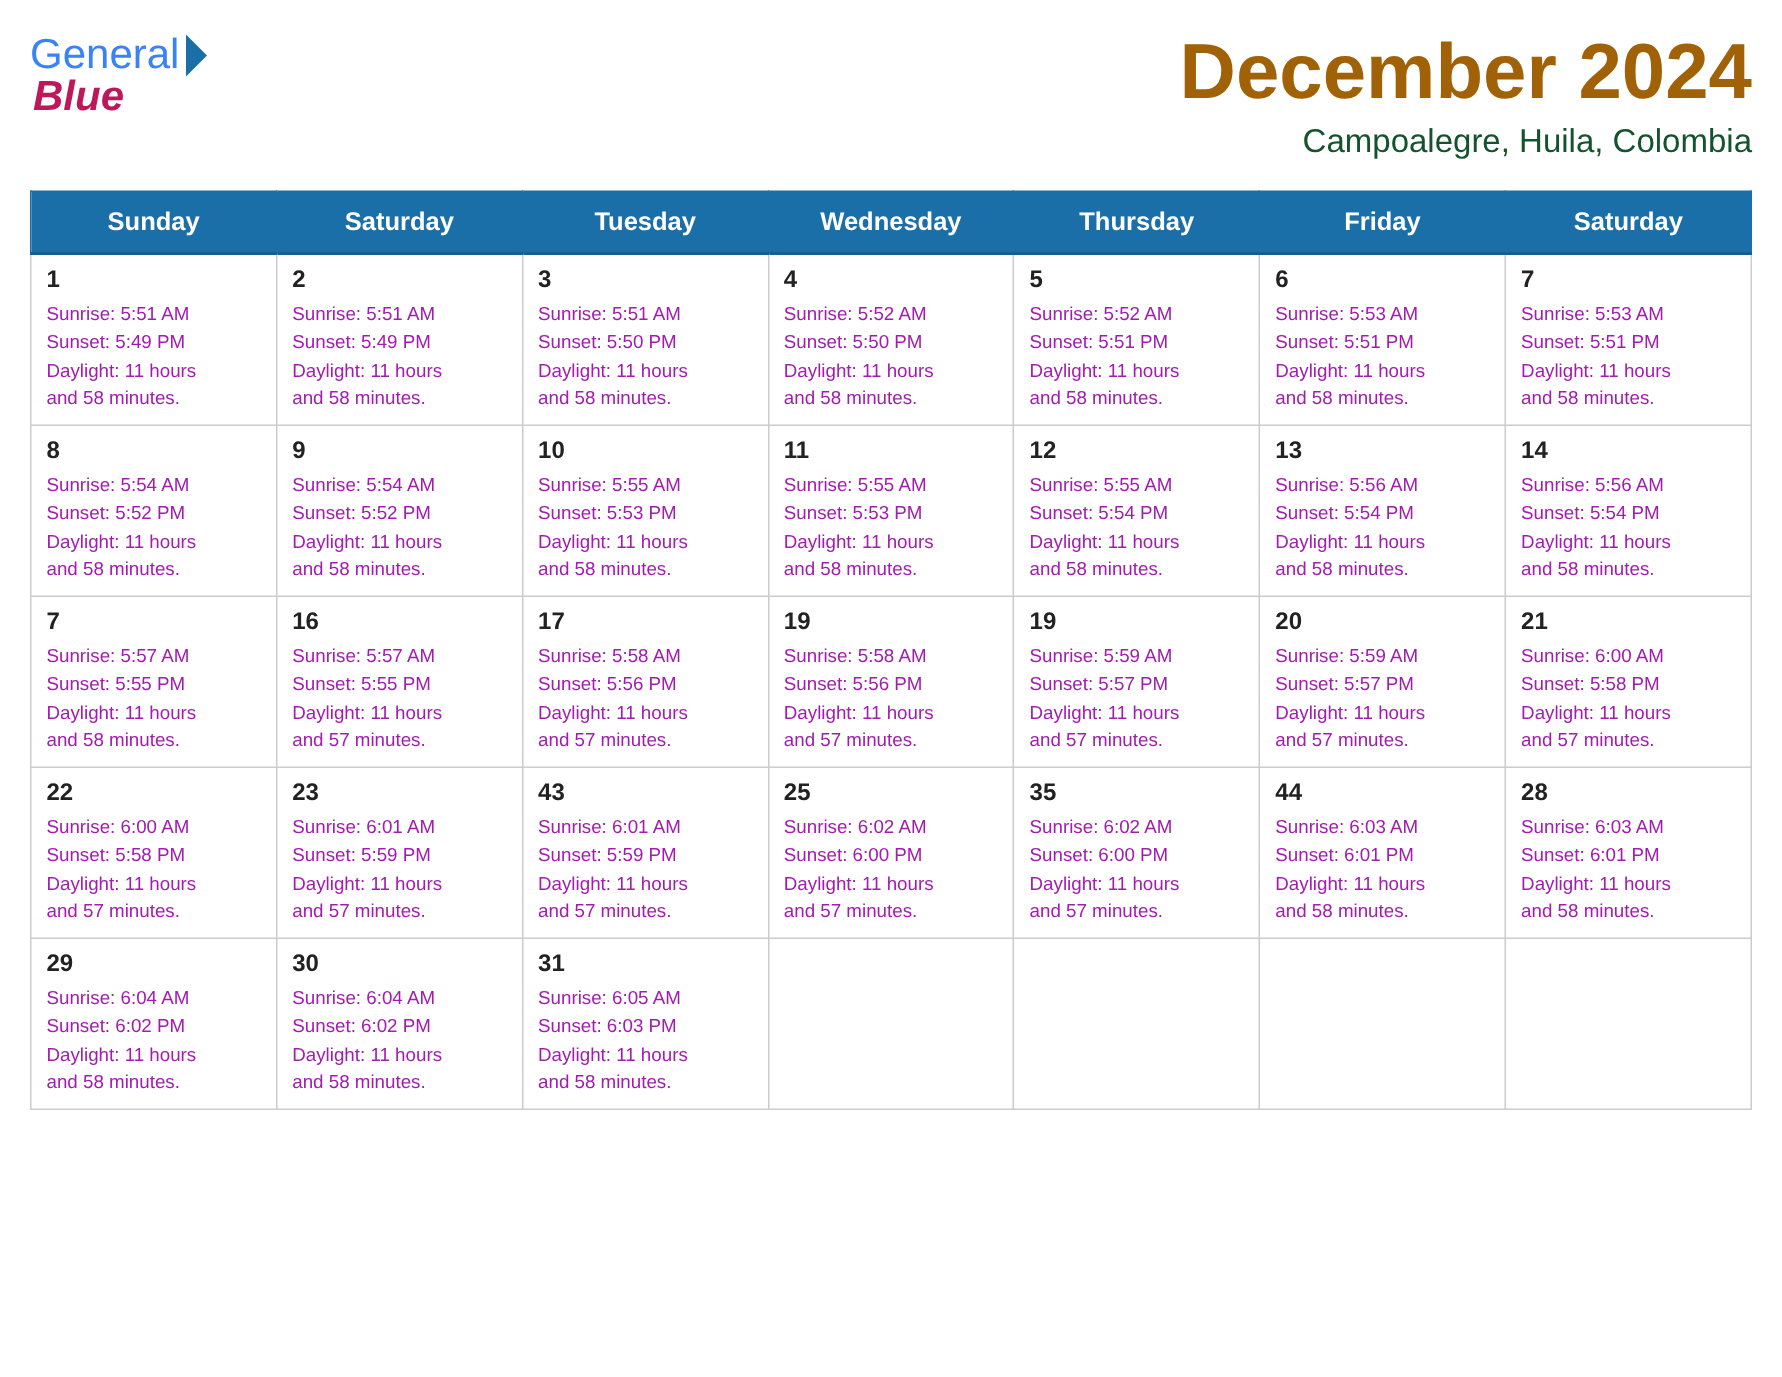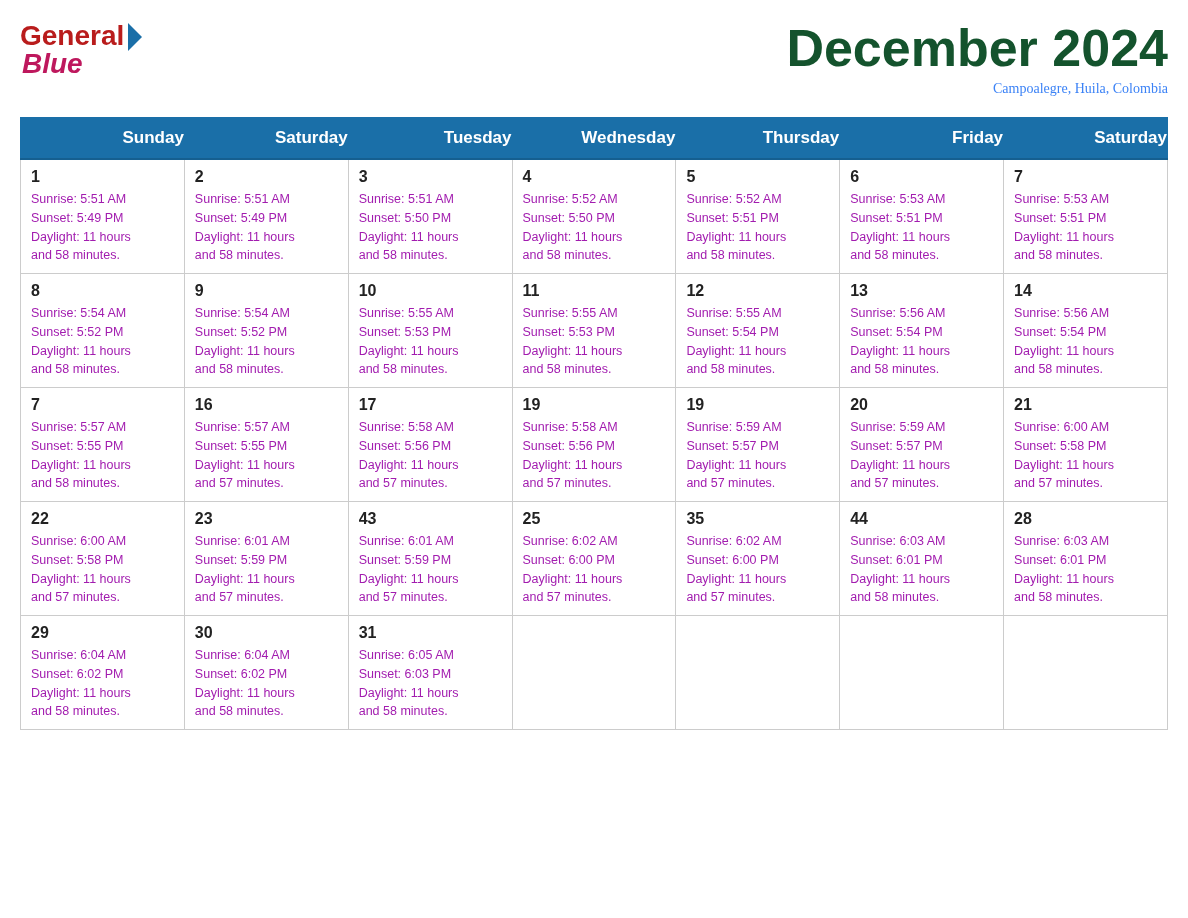--- a/index.html
+++ b/index.html
@@ -20,22 +20,22 @@
       display: flex;
       flex-direction: column;
       align-items: flex-start;
     }
     .logo-top {
       display: flex;
       align-items: center;
     }
     .logo-general {
       font-size: 28px;
-      font-weight: bold;
-      color: #b91c1c;
+      font-weight: normal;
+      color: #3b82f6;
     }
     .logo-arrow {
       width: 0;
       height: 0;
       border-left: 14px solid #1a6fa8;
       border-top: 14px solid transparent;
       border-bottom: 14px solid transparent;
       margin-left: 4px;
       margin-top: 2px;
     }
@@ -46,38 +46,37 @@
       margin-top: -4px;
       margin-left: 2px;
       font-style: italic;
     }
     .title-section {
       text-align: right;
     }
     .month-title {
       font-size: 52px;
       font-weight: bold;
+      color: #a16207;
+      line-height: 1.1;
+    }
+    .location {
+      font-size: 22px;
       color: #14532d;
-      line-height: 1.1;
-    }
-    .location {
-      font-size: 14px;
-      color: #3b82f6;
       margin-top: 4px;
-      font-family: Liberation Serif, serif;
     }
     .calendar {
       width: 100%;
       border-collapse: collapse;
     }
     .calendar th {
       background-color: #1a6fa8;
       color: white;
-      padding: 10px 0;
-      text-align: right;
+      padding: 10px 24px;
+      text-align: center;
       font-size: 17px;
       font-weight: bold;
       border: 1px solid #1a6fa8;
     }
     .calendar td {
       border: 1px solid #ccc;
       vertical-align: top;
       padding: 8px 10px;
       width: 14.28%;
     }

